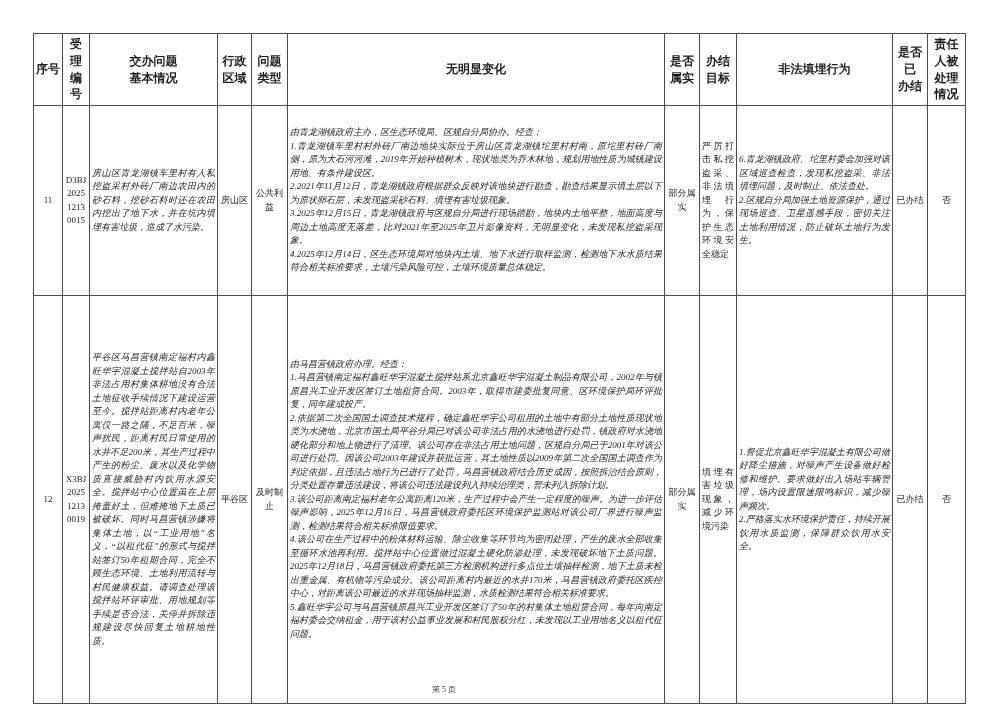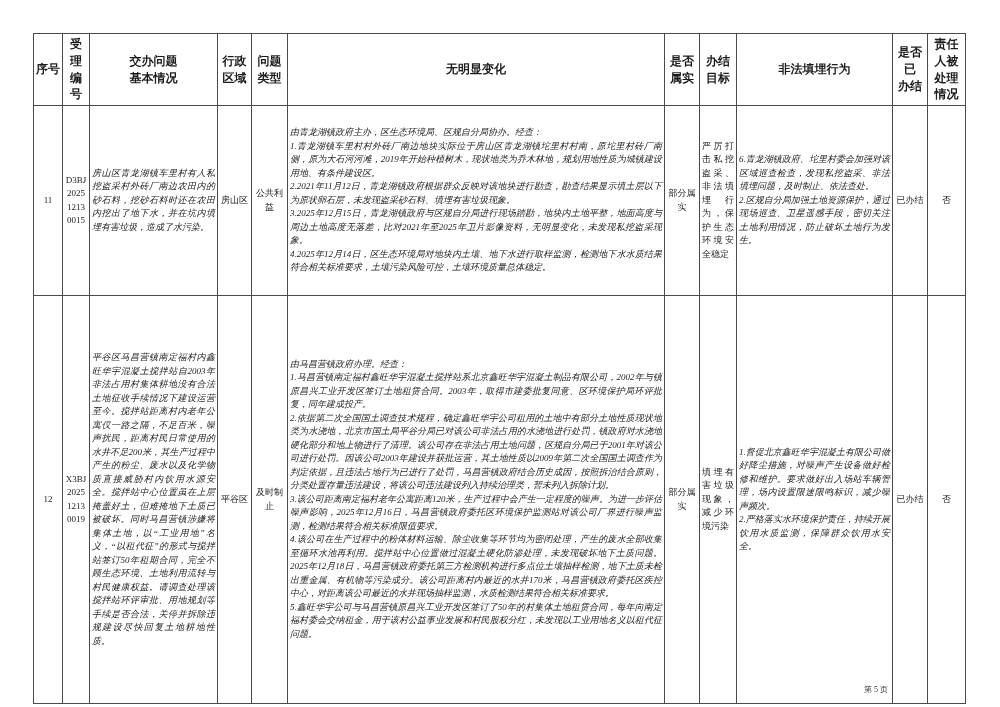--- a/index.html
+++ b/index.html
@@ -61,21 +61,21 @@
     line-height: 1.45;
     margin-top: 20px;
   }
   tr.row-11 { height: 190px; }
   tr.row-12 { height: 408px; }
   .footer {
     position: absolute;
     left: 0;
     top: 684px;
     width: 888px;
-    text-align: right;
+    text-align: center;
     font-size: 8px;
     color: #333333;
   }
 </style>
 </head>
 <body>
 
 <div class="page">
 
   <table class="report">

